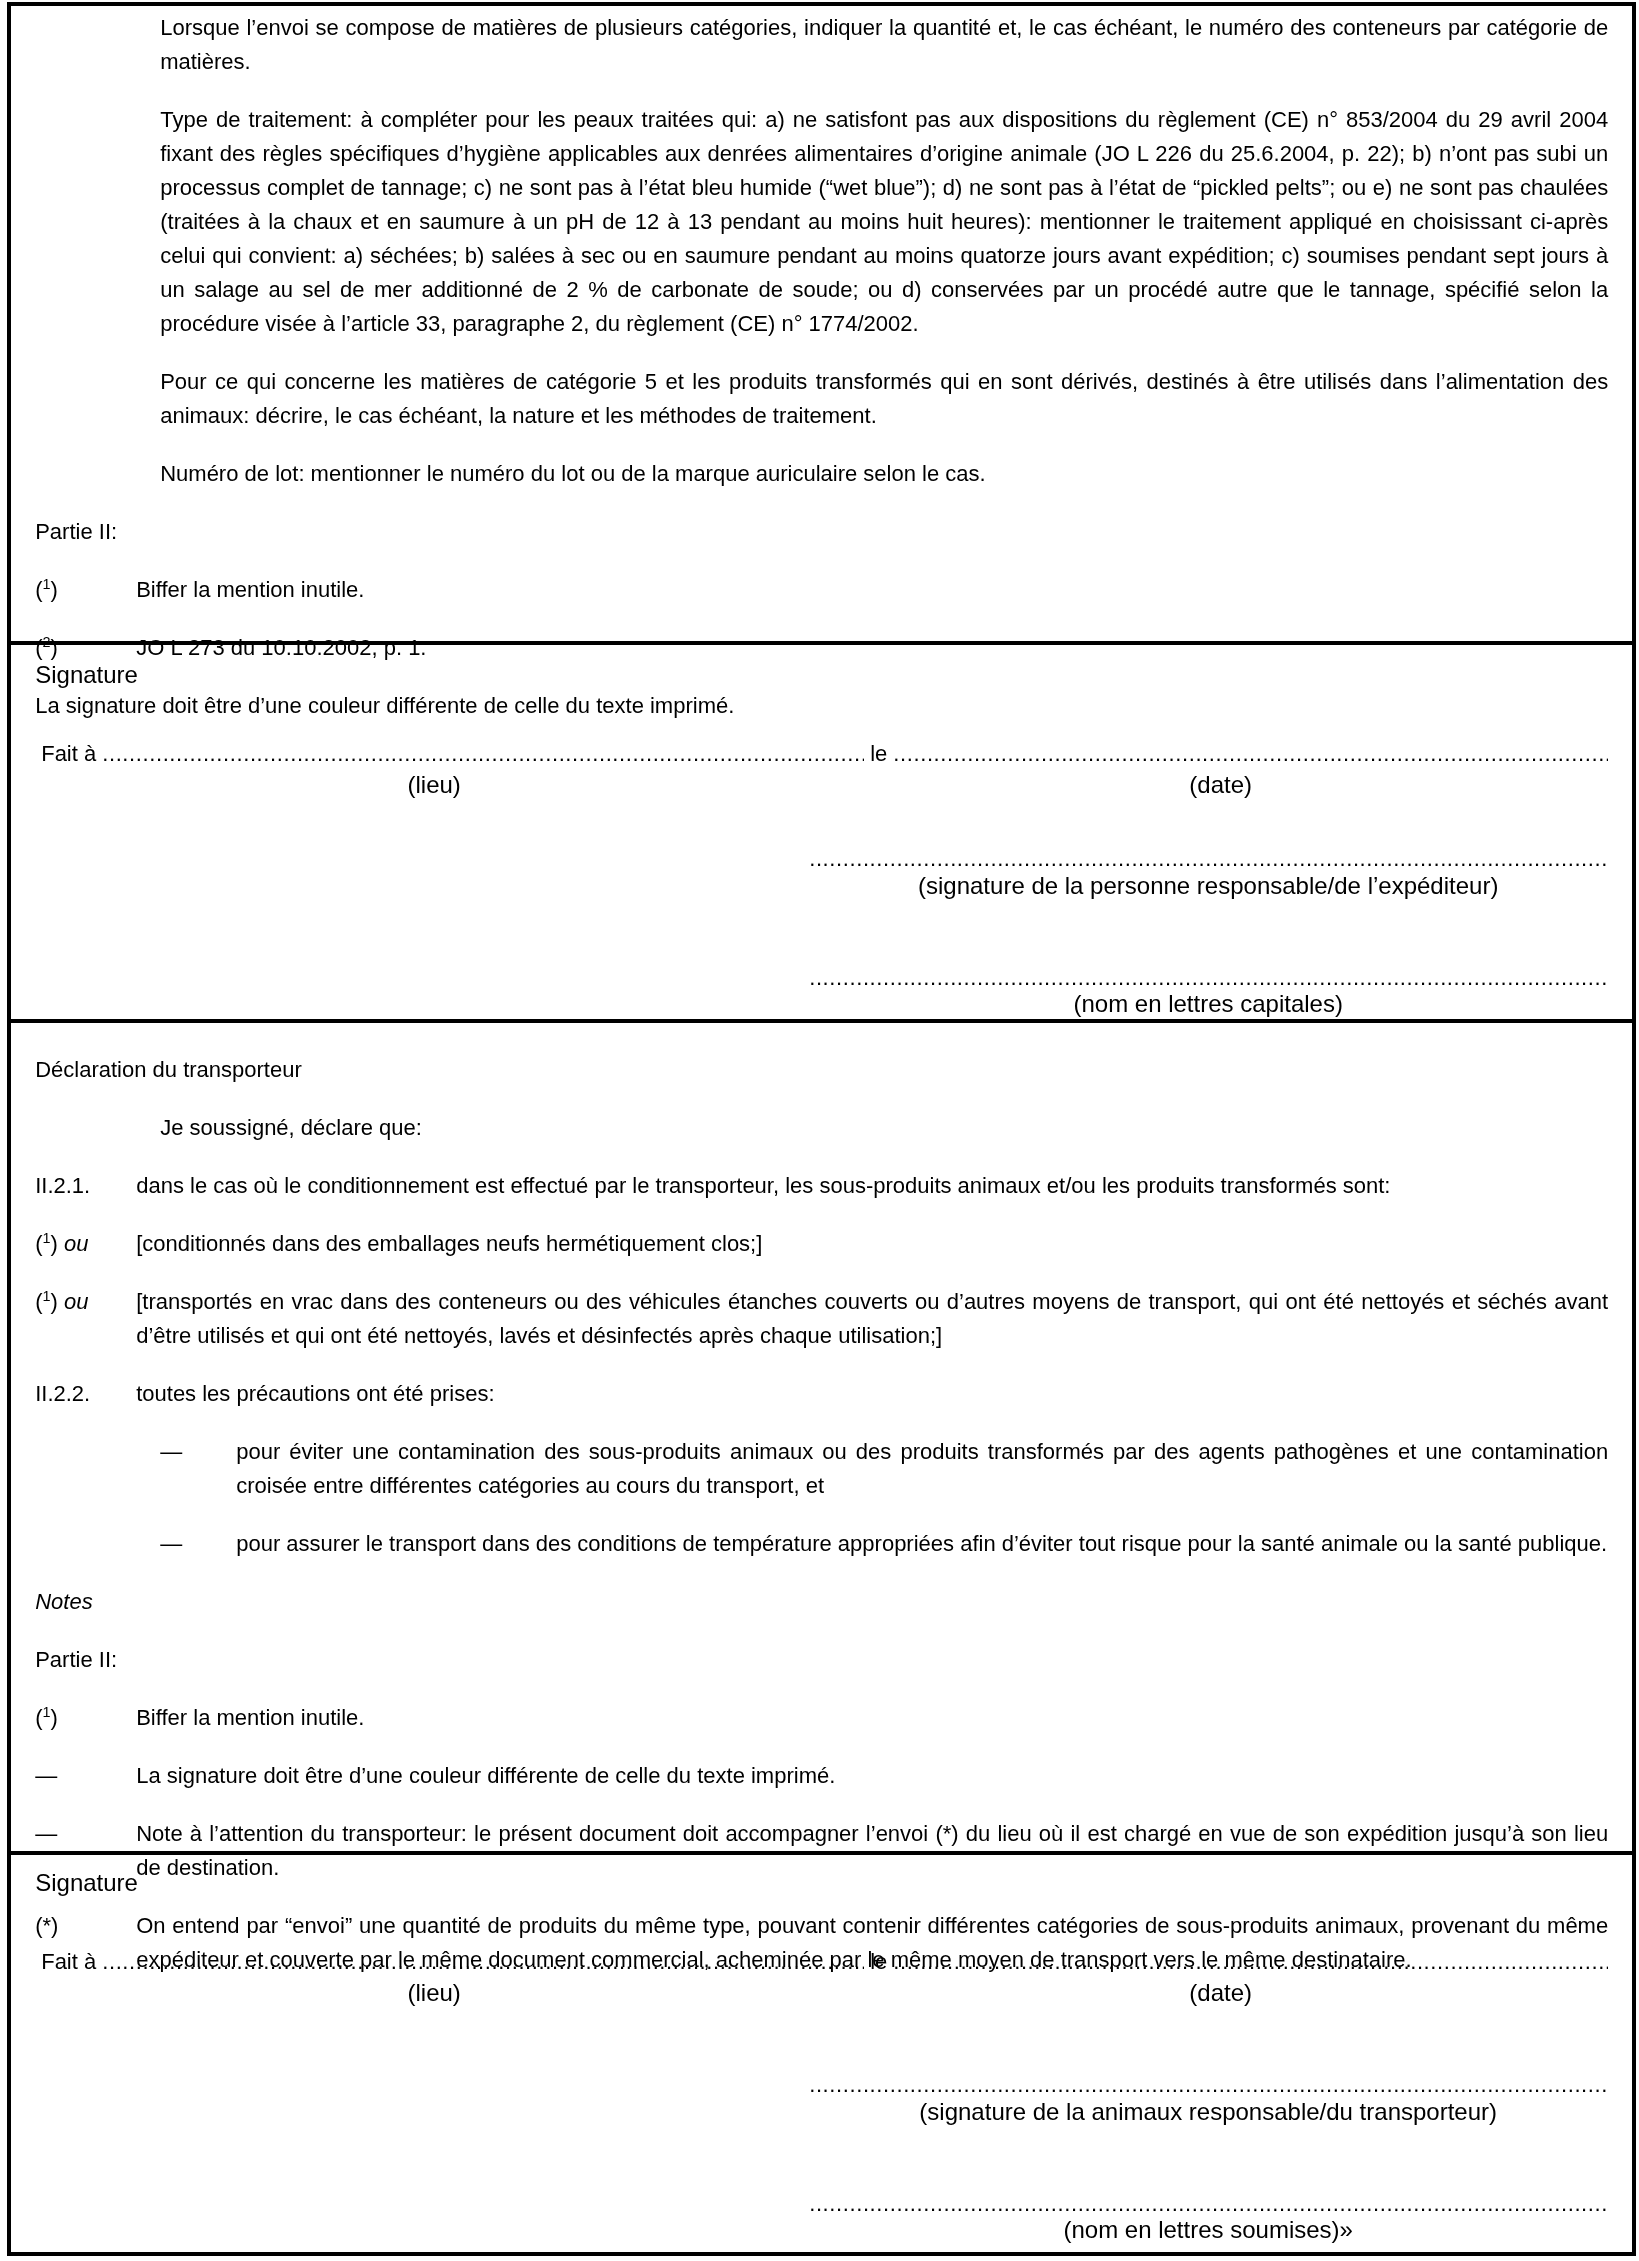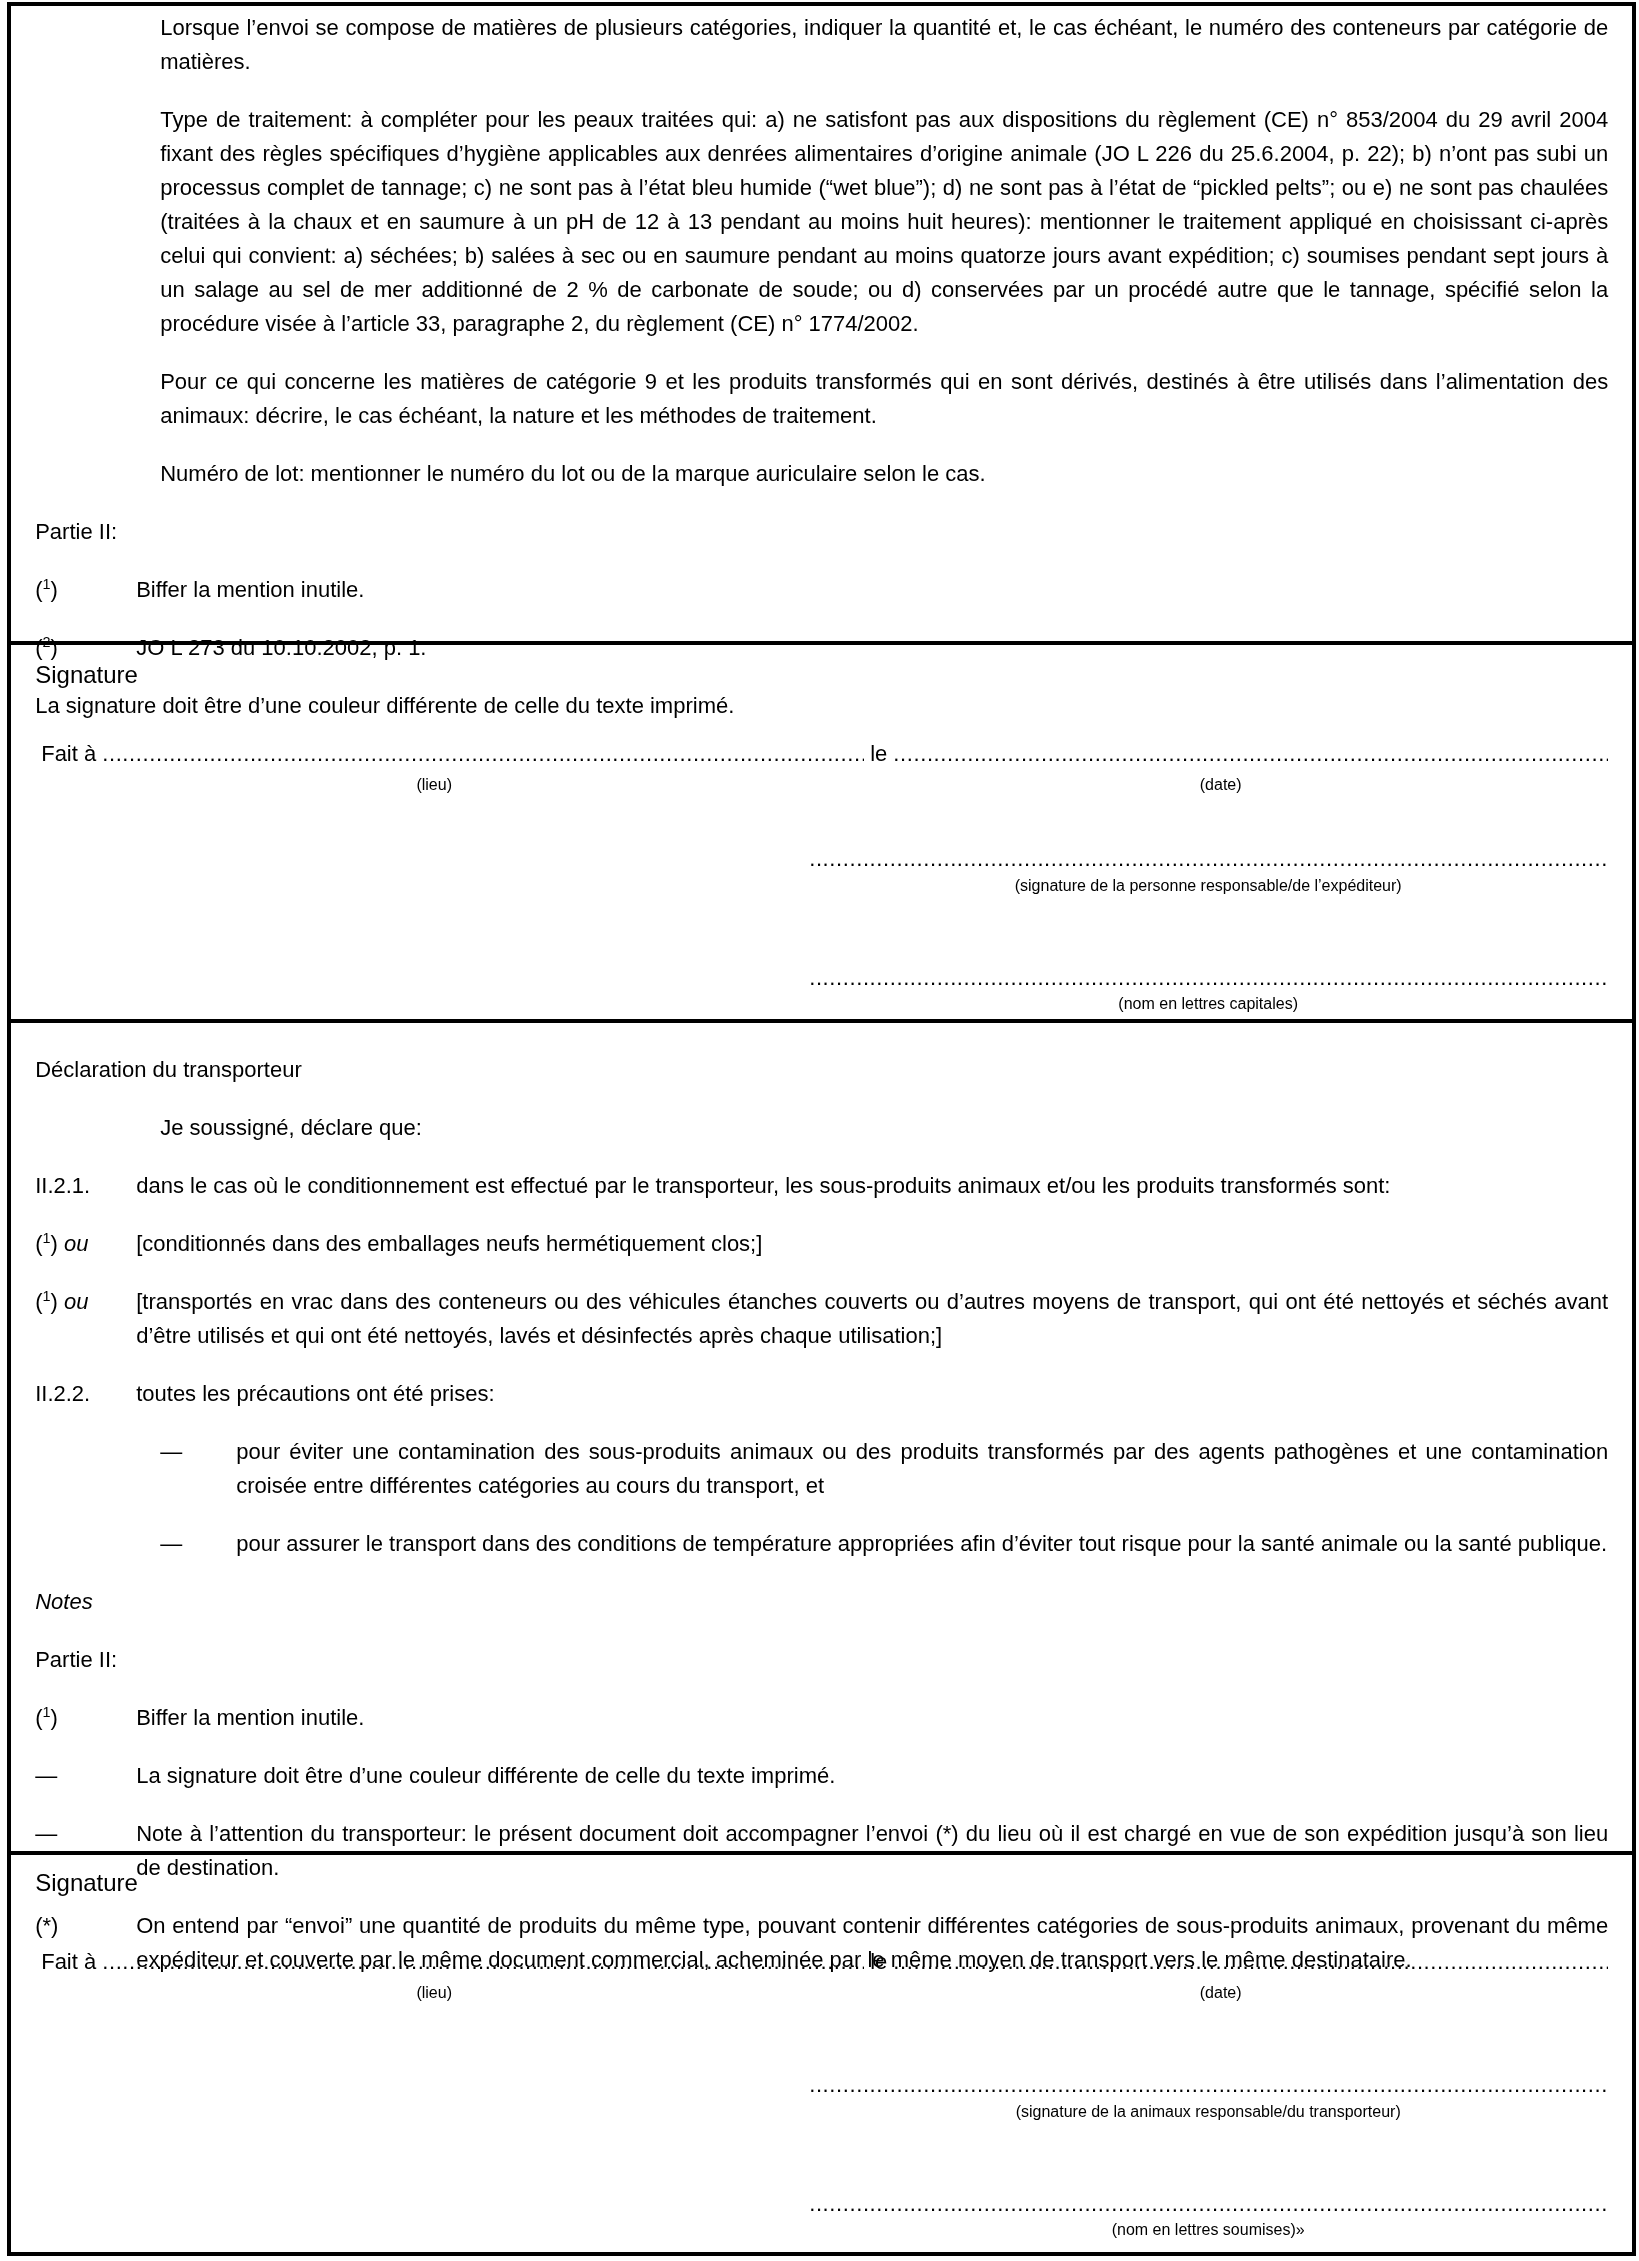--- a/index.html
+++ b/index.html
@@ -110,21 +110,21 @@
     overflow: hidden;
     white-space: nowrap;
     letter-spacing: 0.6px;
     font-size: 22px;
   }
   .faitline .lead.fixedA { flex: 0 0 762px; }
   .faitline .word { padding: 0 6px; }
 
   .capline {
     text-align: center;
-    font-size: 16px;
+    font-size: 24px;
     line-height: 31px;
   }
 
   .dotrow {
     overflow: hidden;
     white-space: nowrap;
     font-size: 22px;
     line-height: 21.6px;
     letter-spacing: 0.6px;
   }
@@ -148,21 +148,21 @@
   <div class="sect pad" style="top:10.8px; height:612px;">
 
     <p class="p ind-1">Lorsque l’envoi se compose de matières de plusieurs catégories, indiquer la quantité et, le cas échéant, le numéro des conteneurs par catégorie de matières.</p>
 
     <div class="spacer-40"></div>
 
     <p class="p ind-1"><b>Type de traitement</b><span>: à compléter pour les peaux traitées qui: a) ne satisfont pas aux dispositions du règlement (CE) n° 853/2004 du 29 avril 2004 fixant des règles spécifiques d’hygiène applicables aux denrées alimentaires d’origine animale (JO L 226 du 25.6.2004, p. 22); b) n’ont pas subi un processus complet de tannage; c) ne sont pas à l’état bleu humide (“wet blue”); d) ne sont pas à l’état de “pickled pelts”; ou e) ne sont pas chaulées (traitées à la chaux et en saumure à un pH de 12 à 13 pendant au moins huit heures): mentionner le traitement appliqué en choisissant ci-après celui qui convient: a) séchées; b) salées à sec ou en saumure pendant au moins quatorze jours avant expédition; c) soumises pendant sept jours à un salage au sel de mer additionné de 2 % de carbonate de soude; ou d) conservées par un procédé autre que le tannage, spécifié selon la procédure visée à l’article 33, paragraphe 2, du règlement (CE) n° 1774/2002.</span></p>
 
     <div class="spacer-40"></div>
 
-    <p class="p ind-1">Pour ce qui concerne les matières de catégorie 9 et les produits transformés qui en sont dérivés, destinés à être utilisés dans l’alimentation des animaux: décrire, le cas échéant, la nature et les méthodes de traitement.</p>
+    <p class="p ind-1">Pour ce qui concerne les matières de catégorie 5 et les produits transformés qui en sont dérivés, destinés à être utilisés dans l’alimentation des animaux: décrire, le cas échéant, la nature et les méthodes de traitement.</p>
 
     <div class="spacer-40"></div>
 
     <p class="p ind-1 nojust"><b>Numéro de lot</b><span>: mentionner le numéro du lot ou de la marque auriculaire selon le cas.</span></p>
 
     <div class="spacer-40"></div>
 
     <p class="p nojust bold">Partie II:</p>
 
     <div class="spacer-40"></div>

